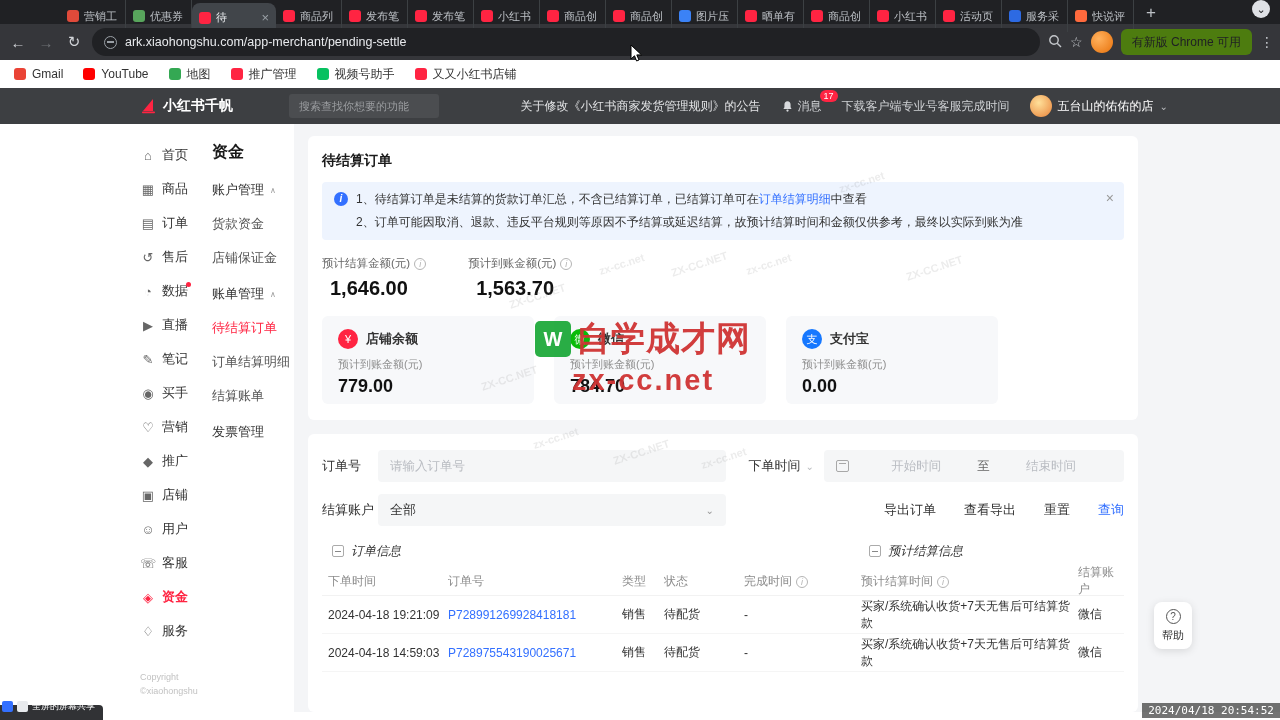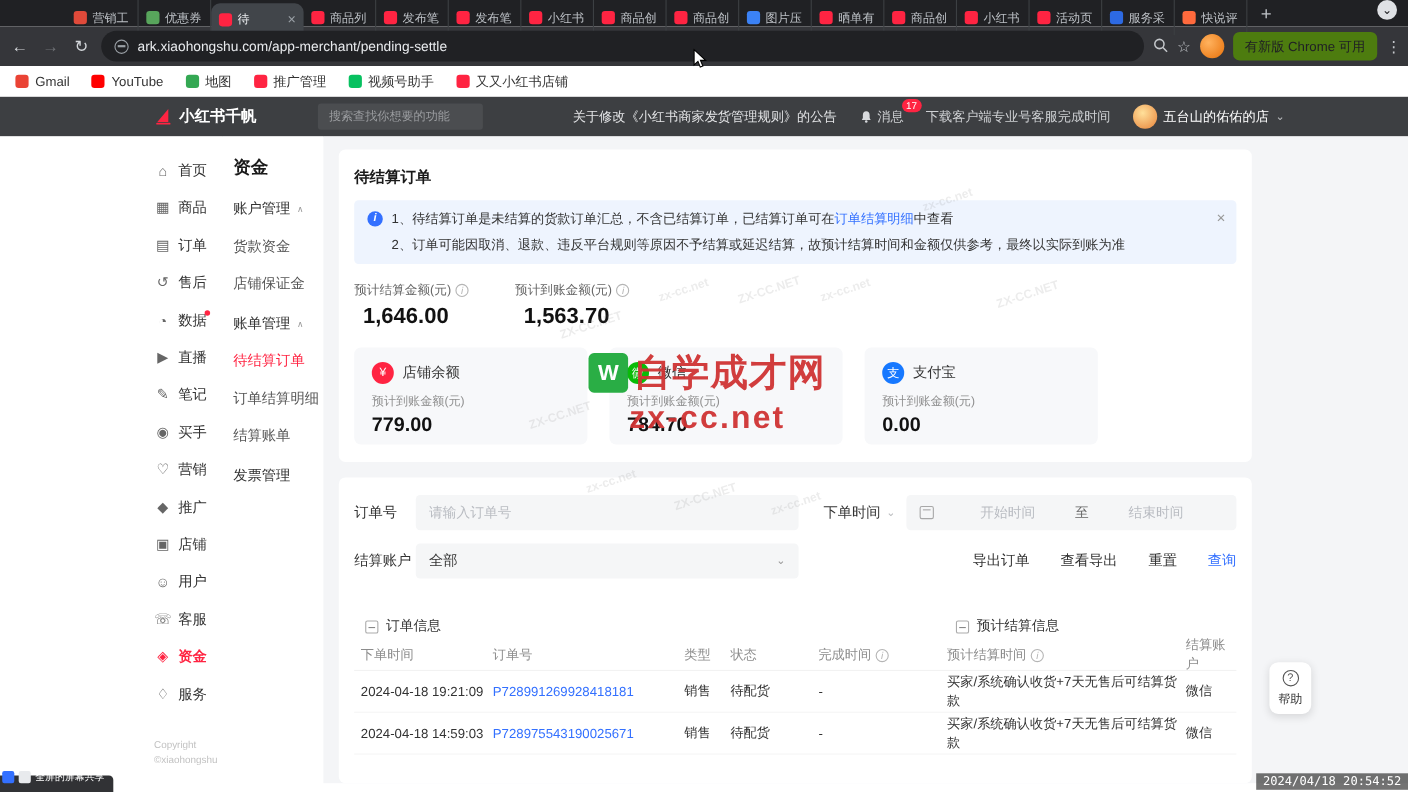--- a/index.html
+++ b/index.html
@@ -81,21 +81,21 @@
   .stats { margin-top:16px; display:flex; gap:42px; }
   .stat-label { font-size:11.5px; color:#666; display:flex; align-items:center; }
   .stat-value { margin-top:6px; font-size:20px; font-weight:bold; color:#111;margin-left:8px; }
   .ic-info { display:inline-block; width:12px; height:12px; border:1px solid #b5b5b5; border-radius:50%; color:#b5b5b5; font-size:9px; line-height:11px; text-align:center; margin-left:4px; font-style:italic; }
   .ic-info::after { content:"i"; }
 
   .accounts { margin-top:16px; display:flex; gap:20px; }
   .acct { width:212px; height:88px; background:#f7f8fa; border-radius:6px; padding:13px 16px; }
   .acct-head { display:flex; align-items:center; gap:8px; }
   .acct-ic { width:20px; height:20px; border-radius:50%; color:#fff; font-size:11px; display:flex; align-items:center; justify-content:center; flex:none; }
-  .acct-name { font-size:13px; color:#333; font-weight:400; }
+  .acct-name { font-size:13px; color:#333; font-weight:700; }
   .acct-sub { font-size:11px; color:#8f8f8f; margin-top:8px; }
   .acct-val { font-size:18px; font-weight:bold; color:#111; margin-top:4px; }
 
   .frow { display:flex; align-items:center; margin-top:12px; }
   .frow:first-child { margin-top:0; }
   .flabel { width:56px; font-size:13px; color:#333; flex:none; }
   .finput { width:348px; height:32px; background:#f5f6f7; border:none; border-radius:4px; padding:0 12px; font-size:12.5px; color:#333; font-family:inherit; }
   .finput::placeholder { color:#b9bcc2; }
   .fselect { width:348px; height:32px; background:#f5f6f7; border-radius:4px; display:flex; align-items:center; padding:0 12px; font-size:13px; color:#333; }
   .fselect .chevd { margin-left:auto; color:#999; font-size:10px; }
@@ -104,21 +104,21 @@
   .datepill { width:300px; height:32px; background:#f5f6f7; border-radius:4px; display:flex; align-items:center; padding:0 12px; font-size:12.5px; }
   .ic-cal { width:13px; height:12px; border:1px solid #a8a8a8; border-radius:2px; position:relative; margin-right:6px; }
   .ic-cal::before { content:""; position:absolute; top:2px; left:2px; right:2px; height:1px; background:#a8a8a8; }
   .ph { color:#b9bcc2; }
   .dsep { color:#666; }
   .flex1c { flex:1; text-align:center; }
   .btns { margin-left:auto; display:flex; align-items:center; gap:28px; }
   .tbtn { font-size:13px; color:#333; cursor:pointer; white-space:nowrap; }
   .tbtn.primary { color:#3370ff; }
 
-  .tgroup { margin-top:26px; display:flex; align-items:flex-end; padding-left:10px; height:26px; font-size:12.5px; color:#333; }
+  .tgroup { margin-top:12px; display:flex; align-items:center; padding-left:10px; height:26px; font-size:12.5px; color:#333;font-style:italic; }
   .tgroup-left { width:537px; flex:none; display:flex; align-items:center; gap:7px; }
   .tgroup-right { display:flex; align-items:center; gap:7px; }
   .ic-collapse { width:12px; height:12px; border:1px solid #ababab; border-radius:2px; position:relative; display:inline-block; flex:none; }
   .ic-collapse::after { content:""; position:absolute; left:2px; right:2px; top:5px; height:1px; background:#888; }
 
   .tgrid { display:grid; grid-template-columns:120px 174px 42px 80px 117px 217px 1fr; padding-left:6px; align-items:center; }
   .thead { height:32px; color:#8c8c8c; font-size:12px; border-bottom:1px solid #f2f2f2; }
   .trow { height:38px; font-size:12px; color:#333; border-bottom:1px solid #f5f5f5; }
   .cell-link { color:#3370ff; cursor:pointer; }
 

